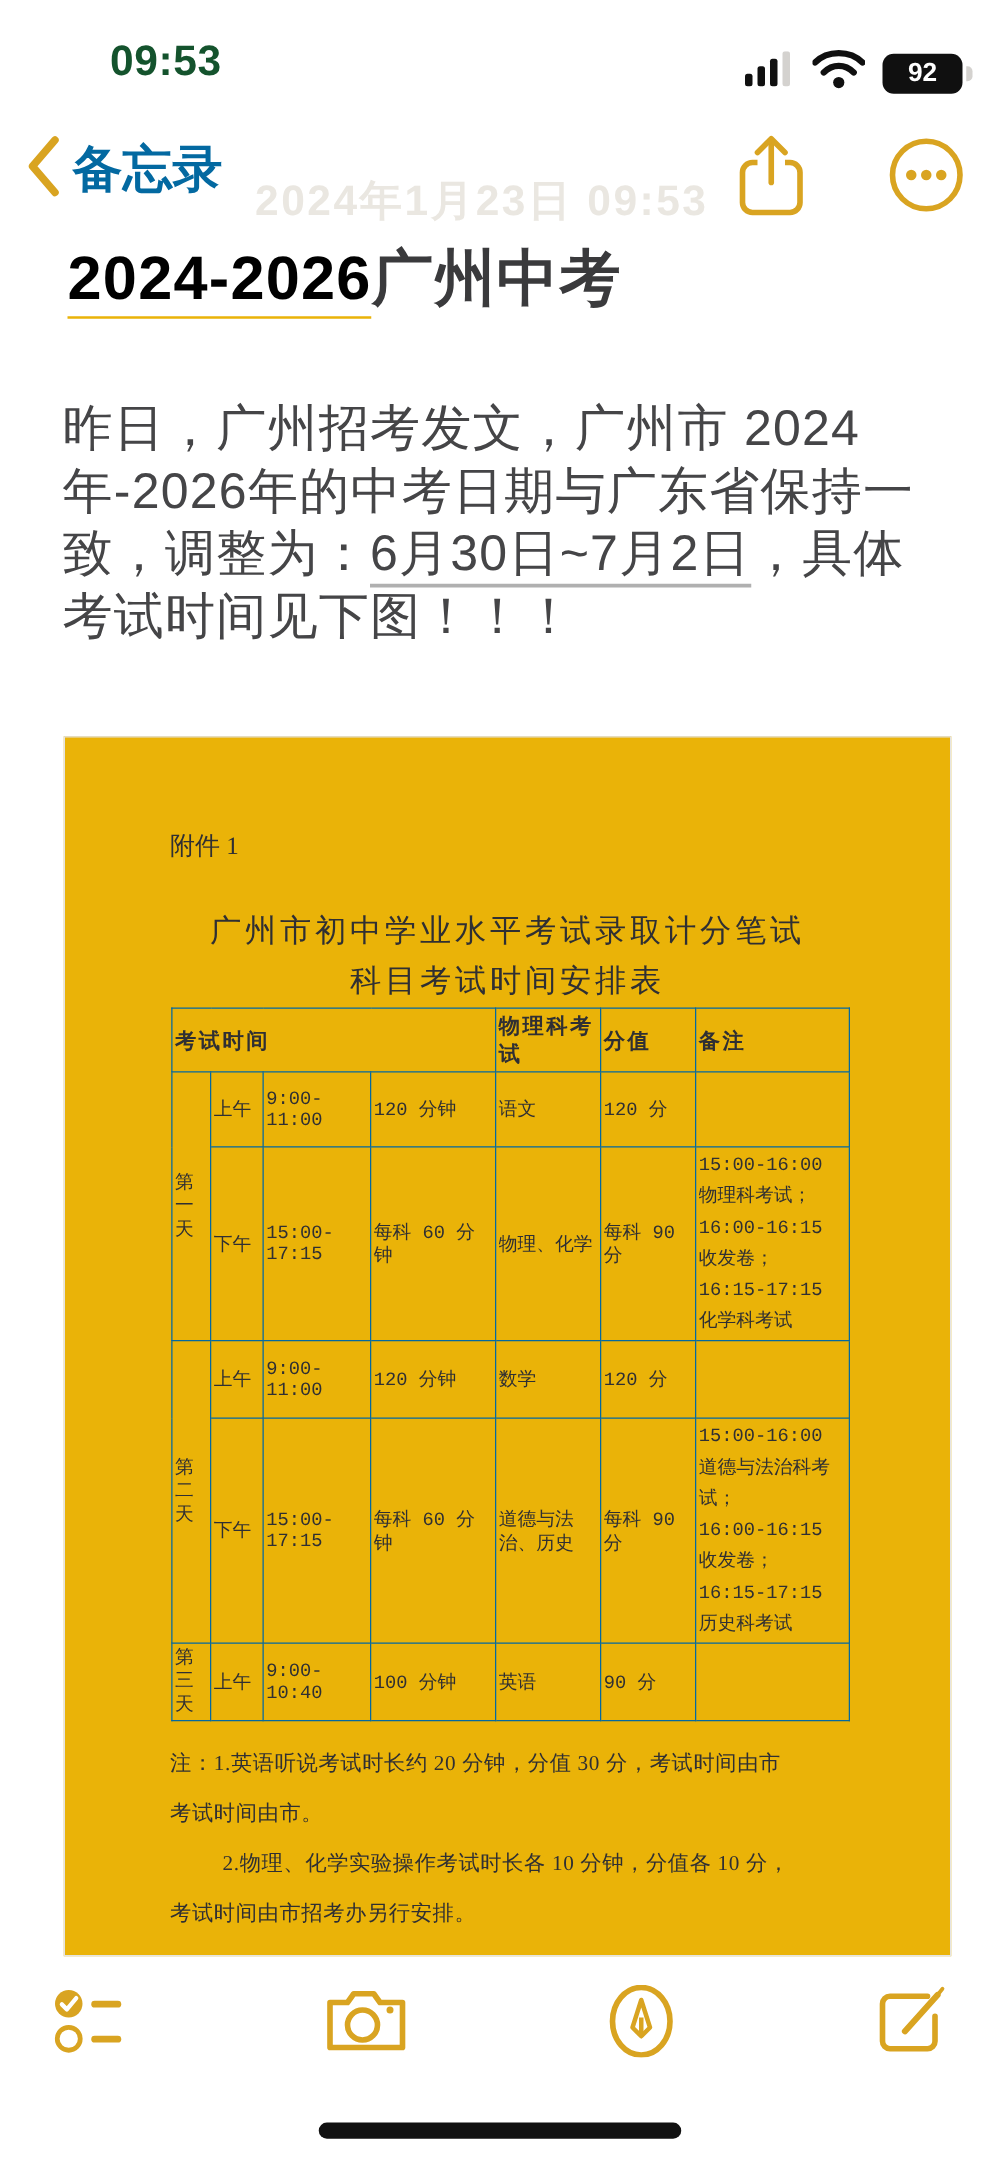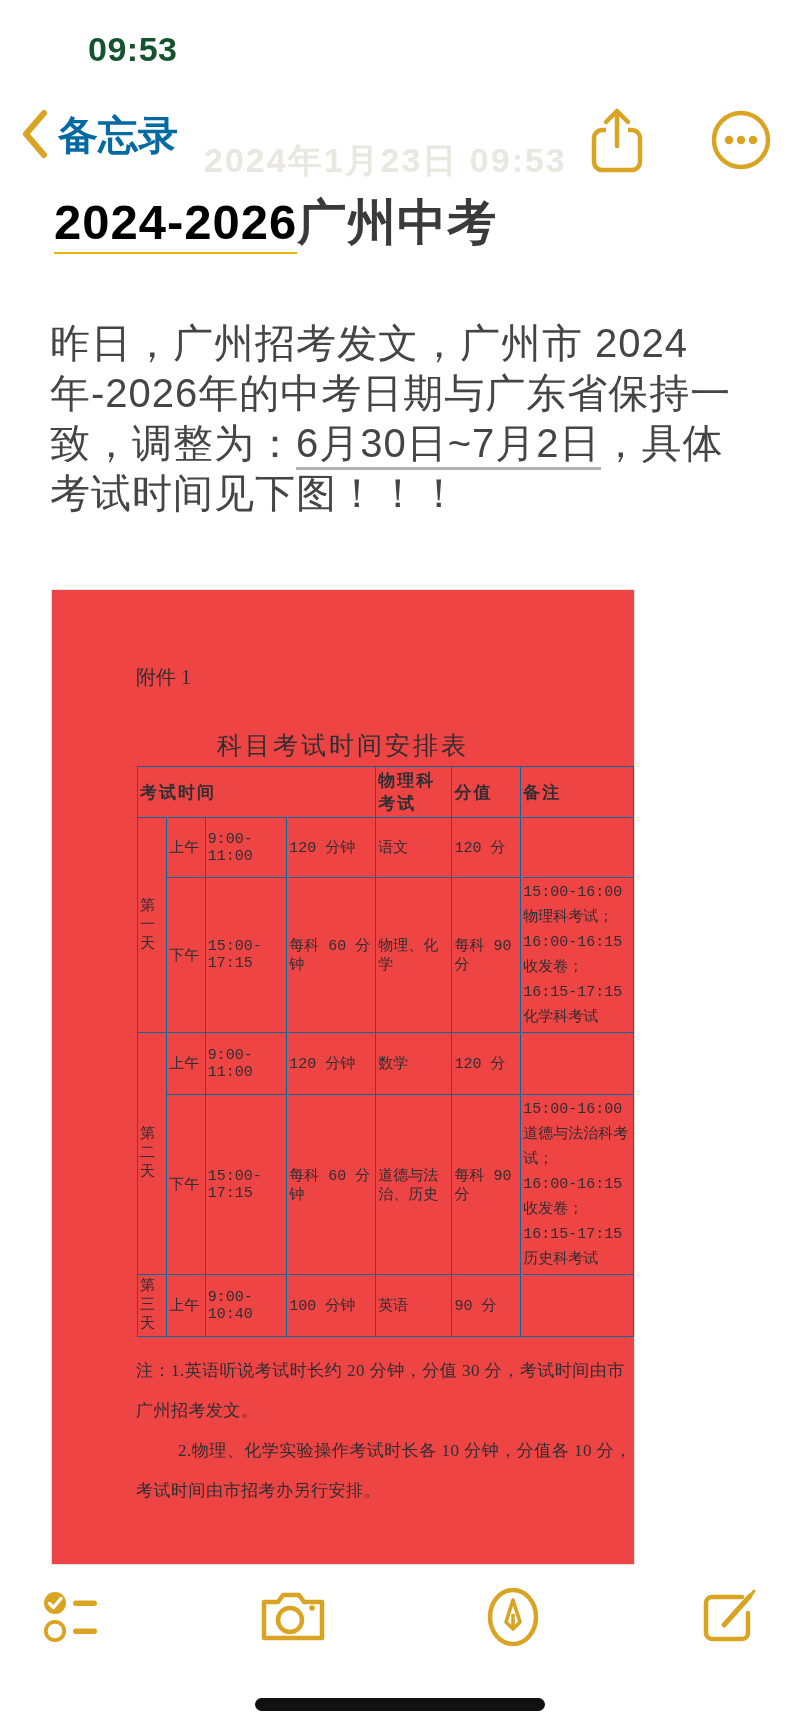--- a/index.html
+++ b/index.html
@@ -28,21 +28,21 @@
   
   .note-title{position:absolute;left:54px;top:190px;font-size:49px;font-weight:800;color:#3a3a3c;
               letter-spacing:1px;white-space:nowrap;}
   .note-title .gold{color:#000000;border-bottom:2px solid #eab308;padding-bottom:3px;}
 
   .note-body{position:absolute;left:50px;top:318px;width:700px;font-size:40px;line-height:50px;
              color:#454547;font-weight:500;letter-spacing:1px;}
   .note-body .u{border-bottom:3px solid #b0b0b0;padding-bottom:2px;}
 
   
-  .attachment{position:absolute;left:51px;top:589px;width:584px;height:976px;background:#ef4444;
+  .attachment{position:absolute;left:51px;top:589px;width:710px;height:976px;background:#eab308;
               border:1px solid #e4e4e4;box-sizing:border-box;cursor:pointer;
               font-family:"Liberation Serif",serif;color:#2f2f33;}
   .att-label{margin:74px 0 0 84px;font-size:20px;line-height:26px;}
   .att-title{margin-top:36px;text-align:center;font-size:25px;line-height:40px;letter-spacing:3px;}
 
   table.sched{border-collapse:collapse;margin:0 0 0 85px;table-layout:fixed;}
   table.sched td,table.sched th{border:1px solid #0369a1;padding:2px;text-align:left;
        vertical-align:middle;font-size:15px;font-weight:400;font-family:Liberation Mono, monospace;}
   table.sched th{font-size:17px;font-weight:700;letter-spacing:2px;}
   .h-head{height:50px}.h-r1{height:60px}.h-r2{height:130px}.h-r3{height:62px}.h-r4{height:136px}.h-r5{height:55px}
@@ -62,20 +62,40 @@
   .home-indicator{position:absolute;left:255px;top:1698px;width:290px;height:13px;background:#111;
                   border-radius:7px;}
 </style>
 </head>
 <body>
 
 <div class="phone">
 
   <div class="status-bar">
     <div class="sb-time">09:53</div>
+    <div class="sb-right">
+      <span>
+        <svg width="40" height="30" viewBox="0 0 40 30">
+          <rect x="0" y="18" width="6" height="10" rx="2" fill="#101010"></rect>
+          <rect x="10" y="12" width="6" height="16" rx="2" fill="#101010"></rect>
+          <rect x="20" y="6" width="6" height="22" rx="2" fill="#101010"></rect>
+          <rect x="30" y="0" width="6" height="28" rx="2" fill="#d4d2cf"></rect>
+        </svg>
+      </span>
+      <span>
+        <svg width="42" height="32" viewBox="0 0 42 32">
+          <path d="M2 10 C12 0 30 0 40 10" fill="none" stroke="#101010" stroke-width="5" stroke-linecap="round"></path>
+          <path d="M9 18 C16 11 26 11 33 18" fill="none" stroke="#101010" stroke-width="5" stroke-linecap="round"></path>
+          <circle cx="21" cy="26" r="4.5" fill="#101010"></circle>
+        </svg>
+      </span>
+      <span class="battery">
+        <span>92</span>
+      </span>
+    </div>
   </div>
 
   <div class="navbar">
     <div class="back-btn">
       <span>
         <svg width="28" height="50" viewBox="0 0 28 50">
           <path d="M24 4 L6 25 L24 46" fill="none" stroke="#d9a421" stroke-width="6" stroke-linecap="round" stroke-linejoin="round"></path>
         </svg>
       </span>
       <span class="back-label">备忘录</span>
@@ -109,20 +129,21 @@
   <div class="note-body">
     <div>昨日，广州招考发文，广州市 2024</div>
     <div>年-2026年的中考日期与广东省保持一</div>
     <div><span>致，调整为：</span><span class="u">6月30日~7月2日</span><span>，具体</span></div>
     <div>考试时间见下图！！！</div>
   </div>
 
   <div class="attachment">
     <div class="att-label">附件 1</div>
     <div class="att-title">
+      <div>广州市初中学业水平考试录取计分笔试</div>
       <div>科目考试时间安排表</div>
     </div>
 
     <table class="sched">
       <colgroup>
         <col class="c-day">
           <col class="c-sess">
           <col class="c-time">
           <col class="c-dur">
         <col class="c-subj">
@@ -193,21 +214,21 @@
         <td>100 分钟</td>
         <td>英语</td>
         <td>90 分</td>
         <td class="note-cell"></td>
       </tr>
     </tbody>
       </table>
 
     <div class="footnotes">
       <div>注：1.英语听说考试时长约 20 分钟，分值 30 分，考试时间由市</div>
-      <div>广州招考发文。</div>
+      <div>考试时间由市。</div>
       <div class="fn-indent">2.物理、化学实验操作考试时长各 10 分钟，分值各 10 分，</div>
       <div>考试时间由市招考办另行安排。</div>
     </div>
   </div>
 
   <div class="toolbar">
     <span class="tb-btn">
       <svg width="58" height="56" viewBox="0 0 58 56">
         <circle cx="13" cy="14" r="11" fill="#d9a421"></circle>
         <path d="M7.5 14.5 L11.5 18.5 L19 9.5" fill="none" stroke="#fff" stroke-width="3.4" stroke-linecap="round" stroke-linejoin="round"></path>

